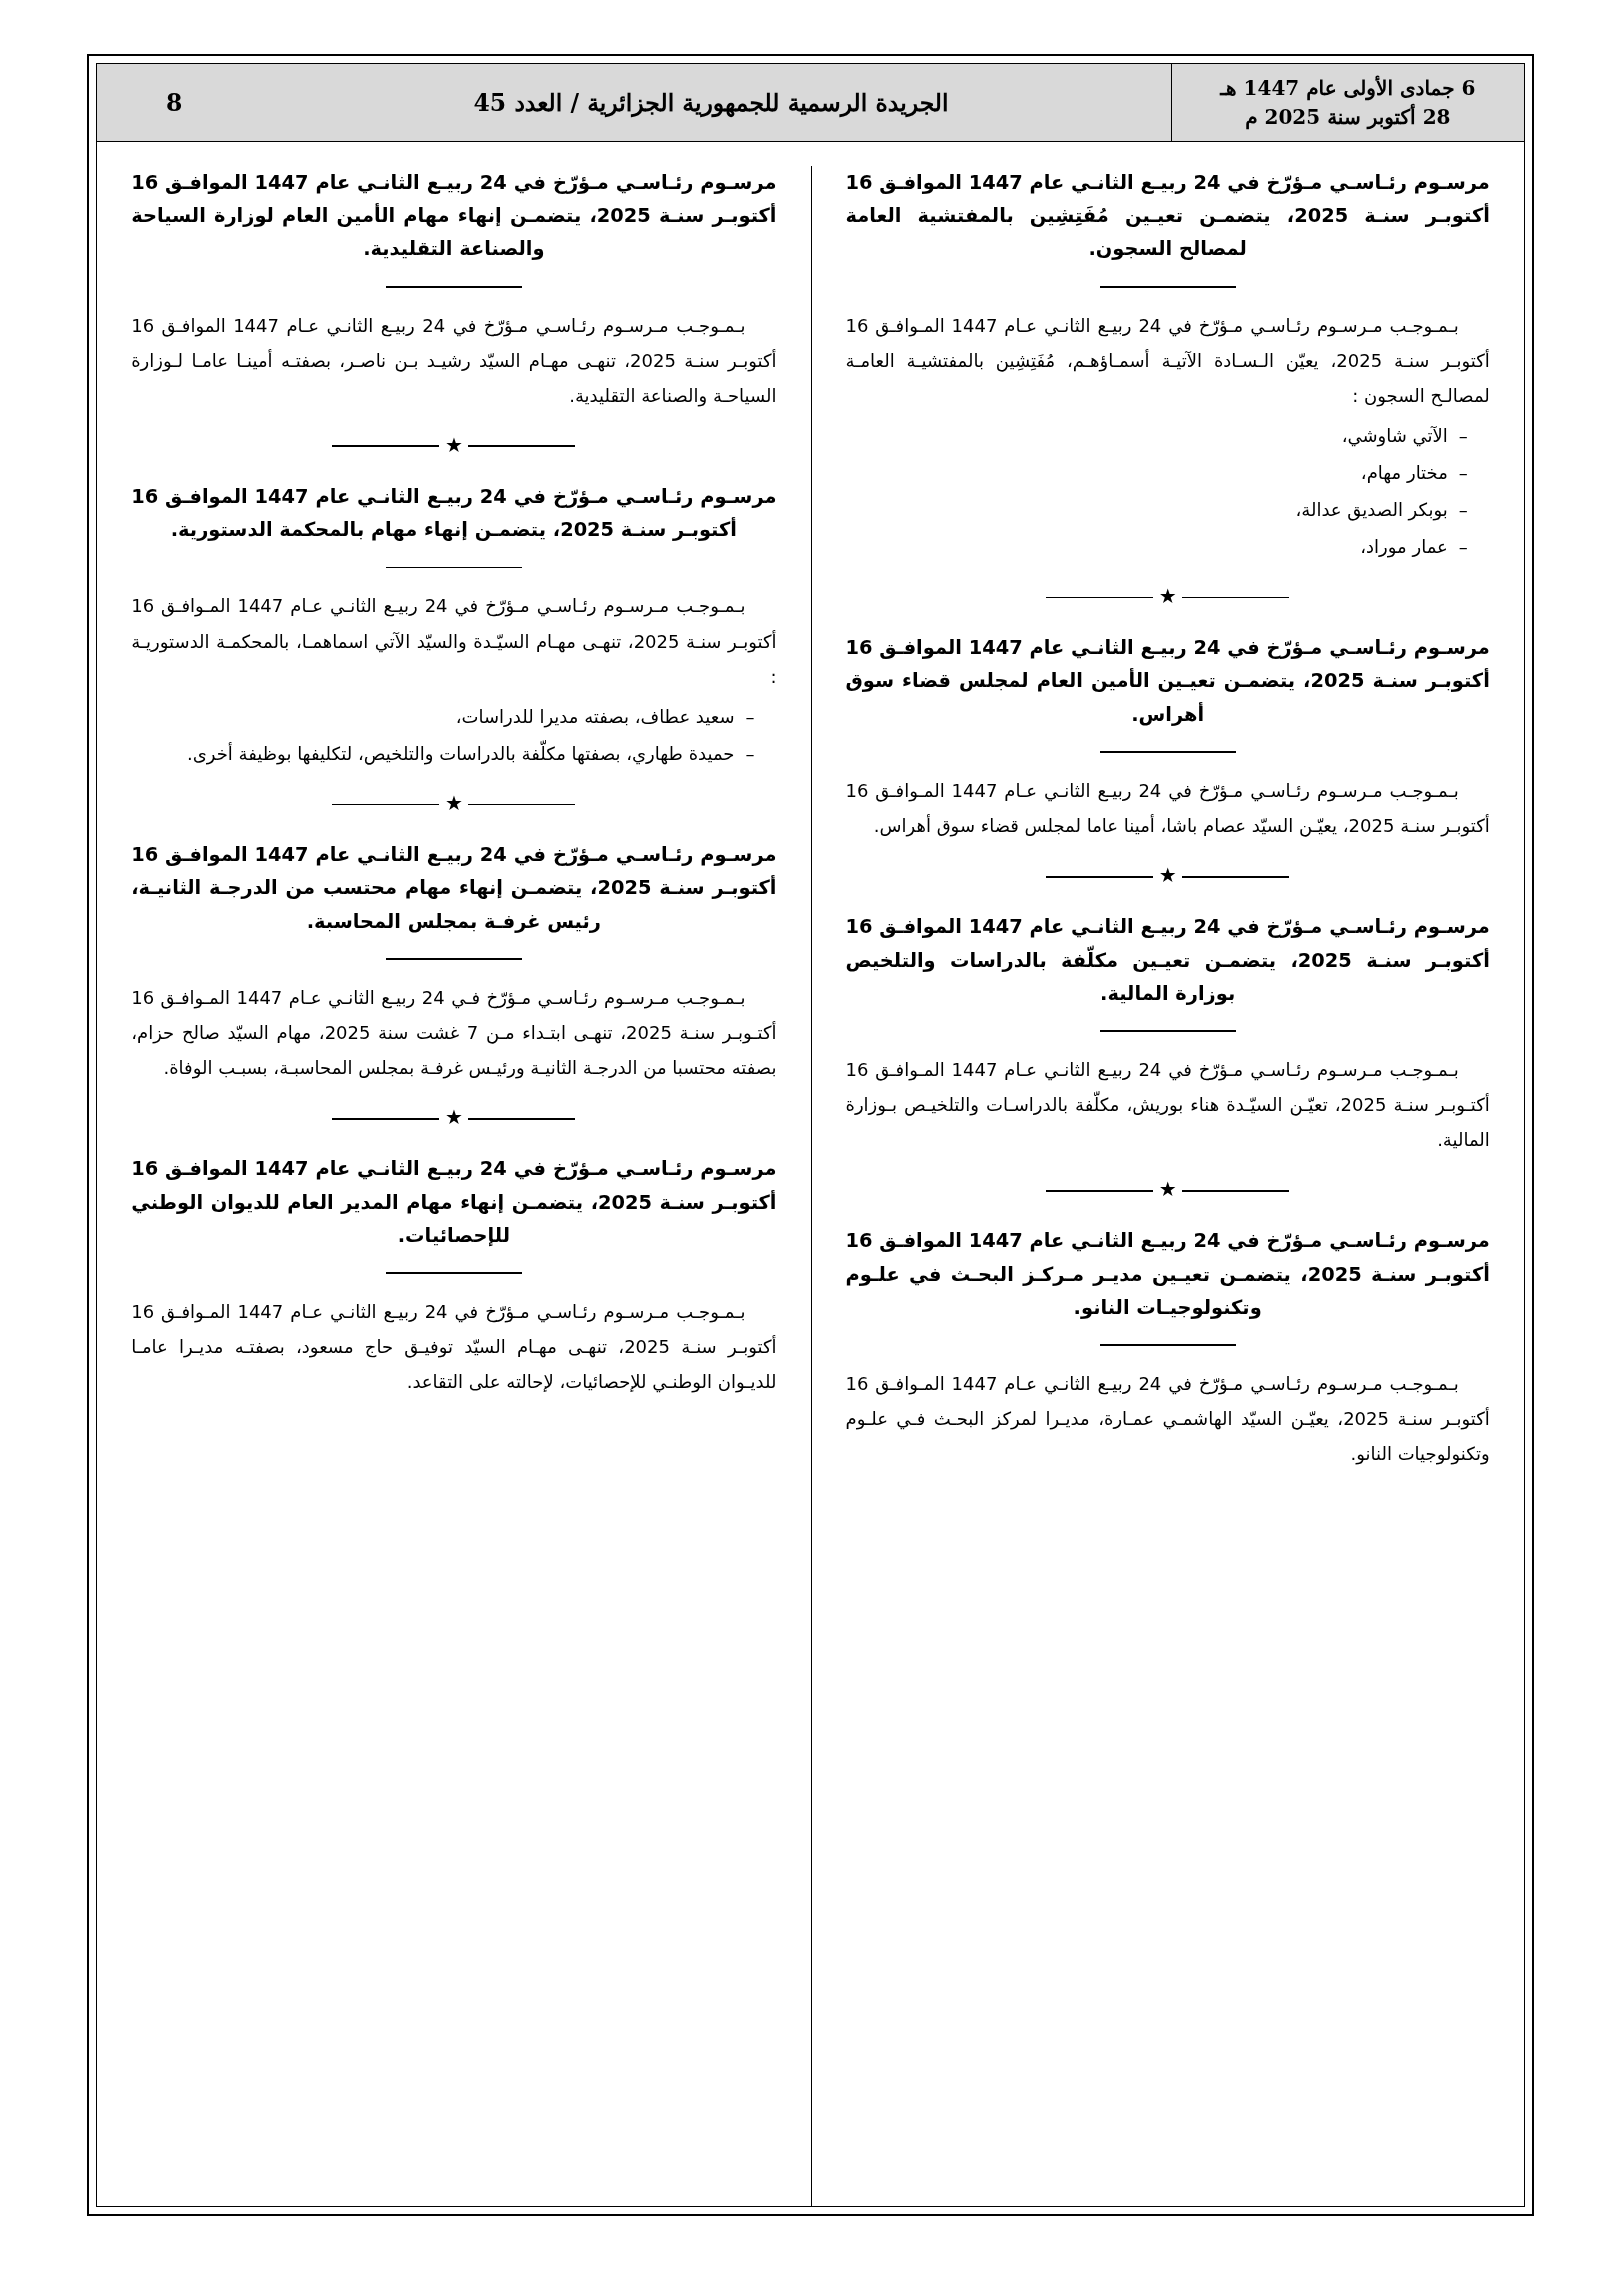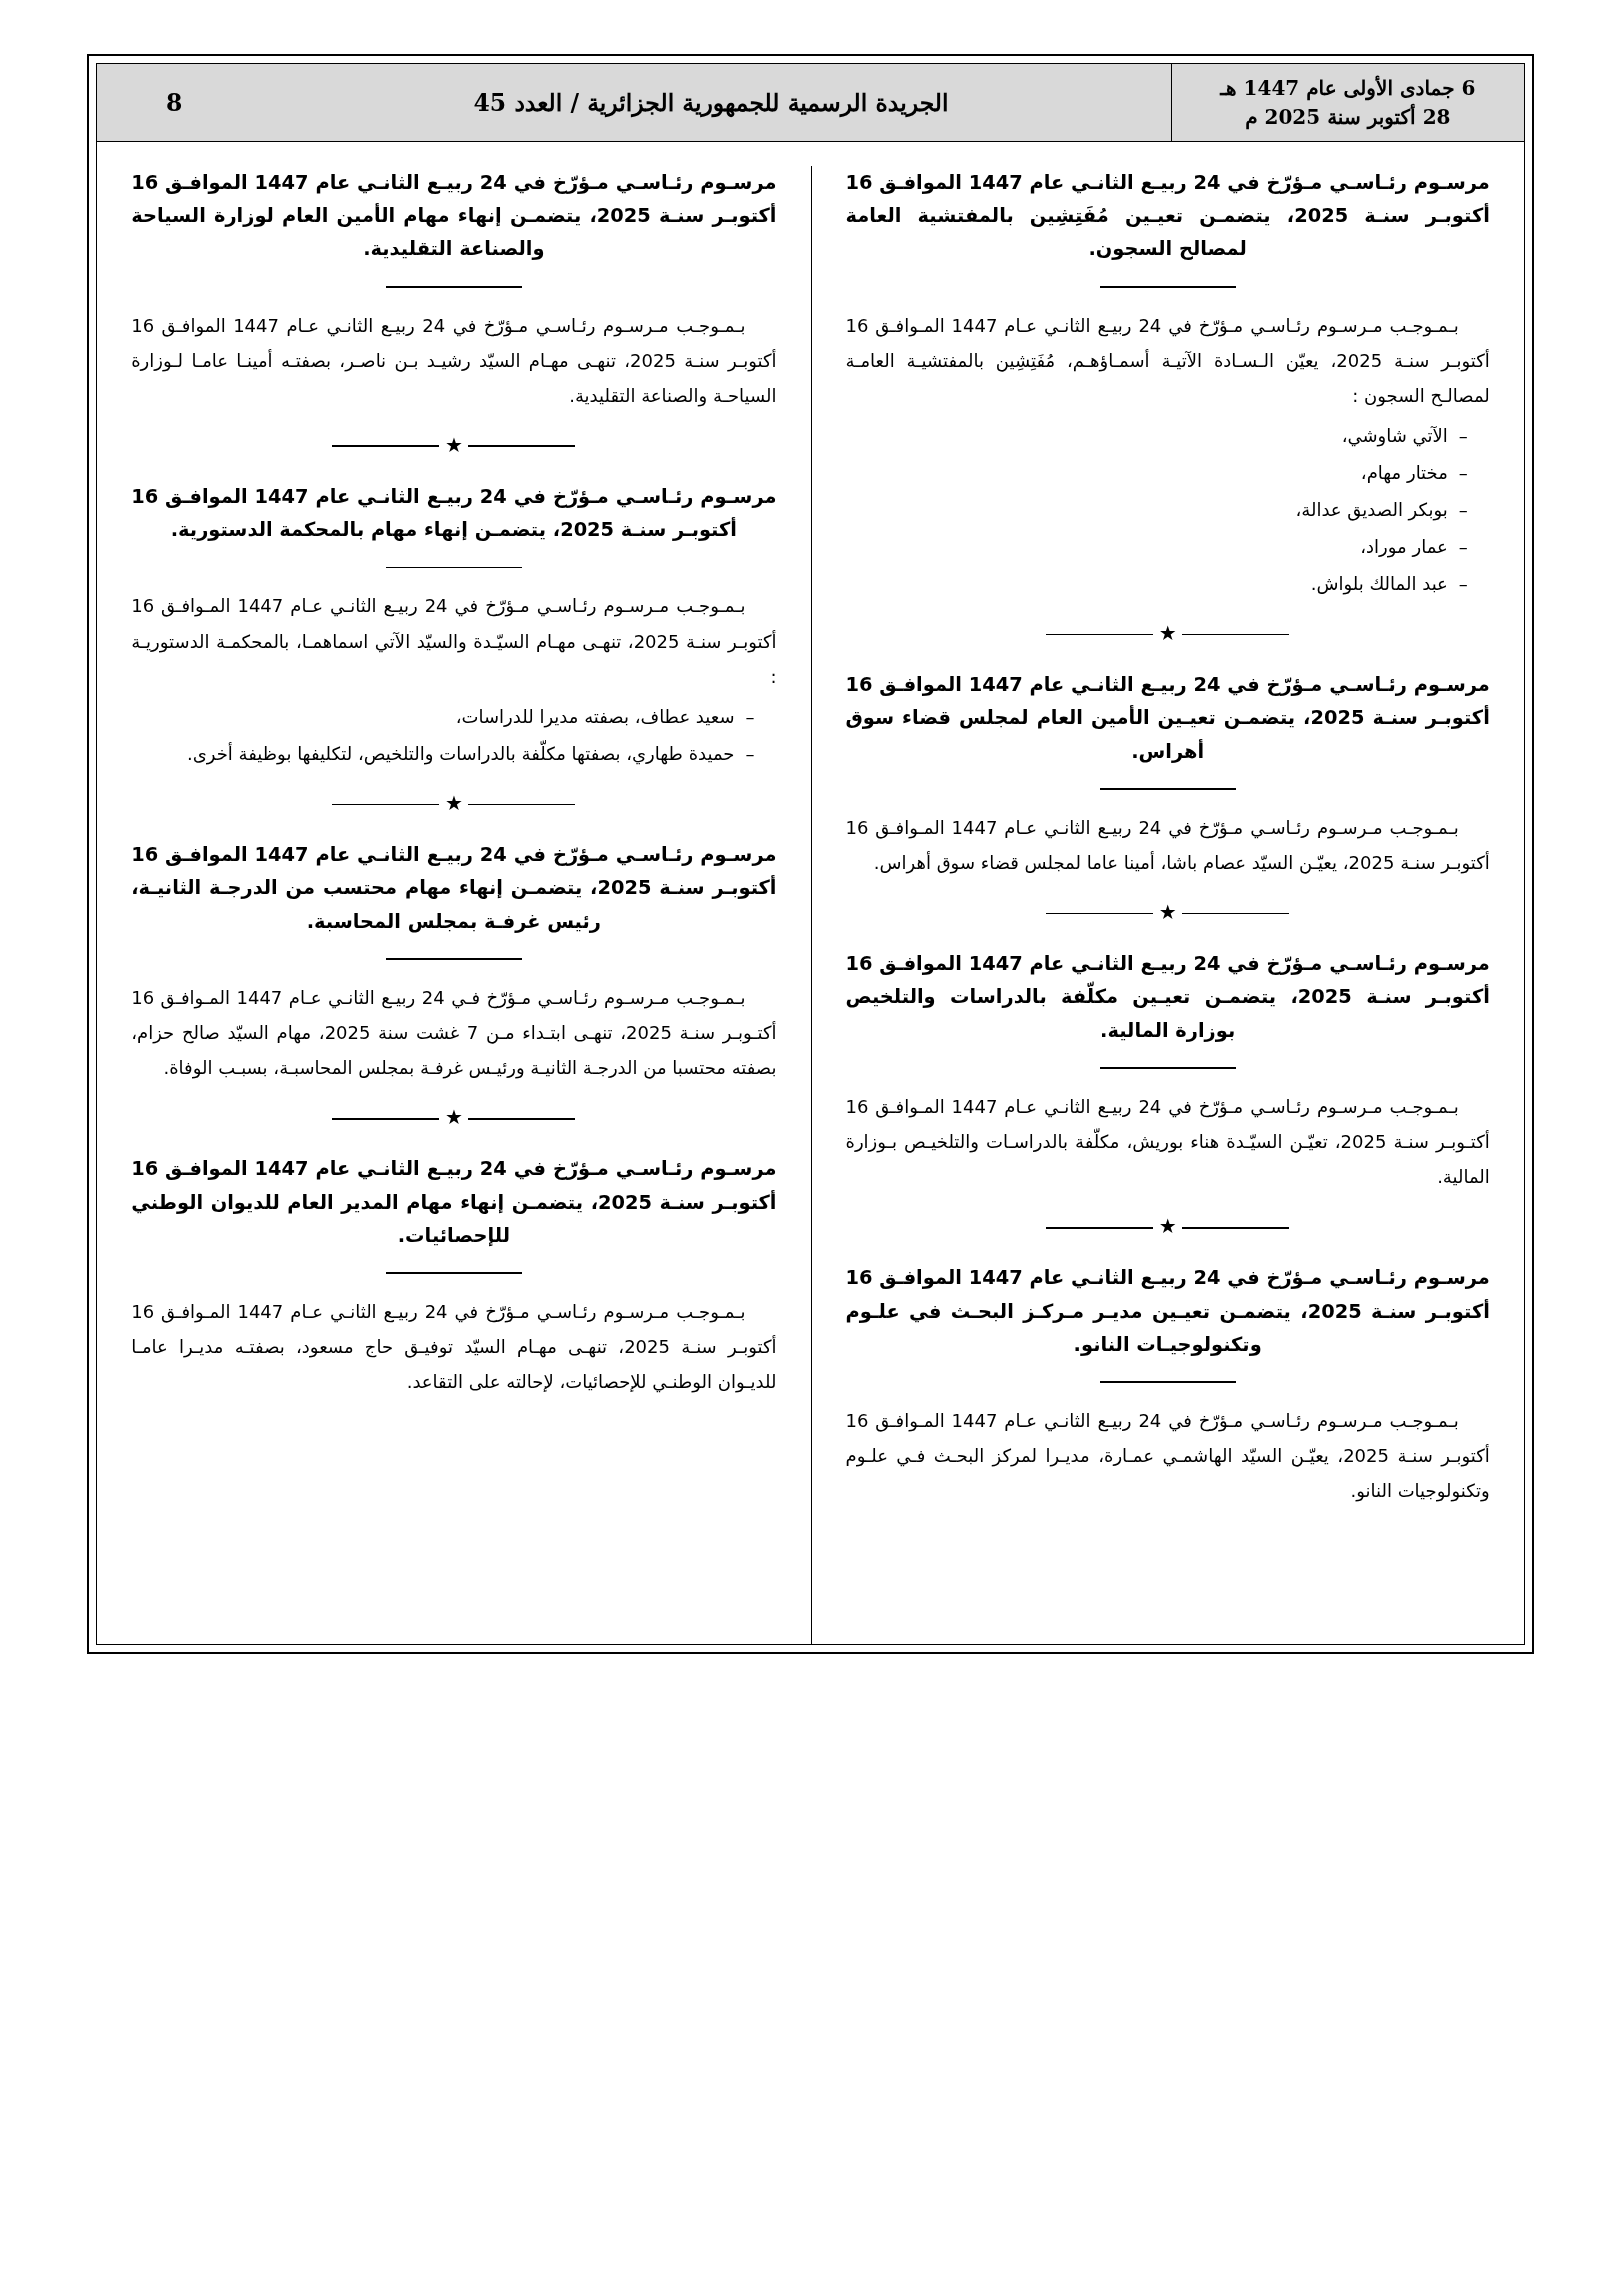--- a/index.html
+++ b/index.html
@@ -12,21 +12,21 @@
     height: 2285px;
     font-family: "DejaVu Sans", "Liberation Sans", sans-serif;
     color: #000000;
     position: relative;
   }
   .page {
     position: absolute;
     left: 87px;
     top: 54px;
     width: 1447px;
-    height: 1600px;
+    height: 2162px;
     border: 2.7px solid #000;
     box-sizing: border-box;
     background: #fff;
   }
   .page-inner {
     position: absolute;
     left: 7.2px;
     top: 7.2px;
     right: 7.2px;
     bottom: 7.2px;
@@ -180,21 +180,20 @@
 
         <div>
           <p class="decree-title">مرسـوم رئـاسـي مـؤرّخ في 24 ربيـع الثانـي عام 1447 الموافـق 16 أكتوبـر سنـة 2025، يتضمـن تعيـين مُفَتِشِين بالمفتشية العامة لمصالح السجون.</p>
           <div class="rule"></div>
           <p class="body-par indent">بـمـوجـب مـرسـوم رئـاسـي مـؤرّخ في 24 ربيـع الثانـي عـام 1447 المـوافـق 16 أكتوبـر سنـة 2025، يعيّن الـسـادة الآتيـة أسمـاؤهـم، مُفَتِشِين بالمفتشيـة العامـة لمصالـح السجون :</p>
           <ul class="list">
             <li>الآتي شاوشي،</li>
             <li>مختار مهام،</li>
             <li>بوبكر الصديق عدالة،</li>
             <li>عمار موراد،</li>
-            <li>عبد المالك بلواش.</li>
           </ul>
         </div>
 
         <div class="sep-star">
           <span class="line"></span>
           <span class="star">★</span>
           <span class="line"></span>
         </div>
 
         <div>

